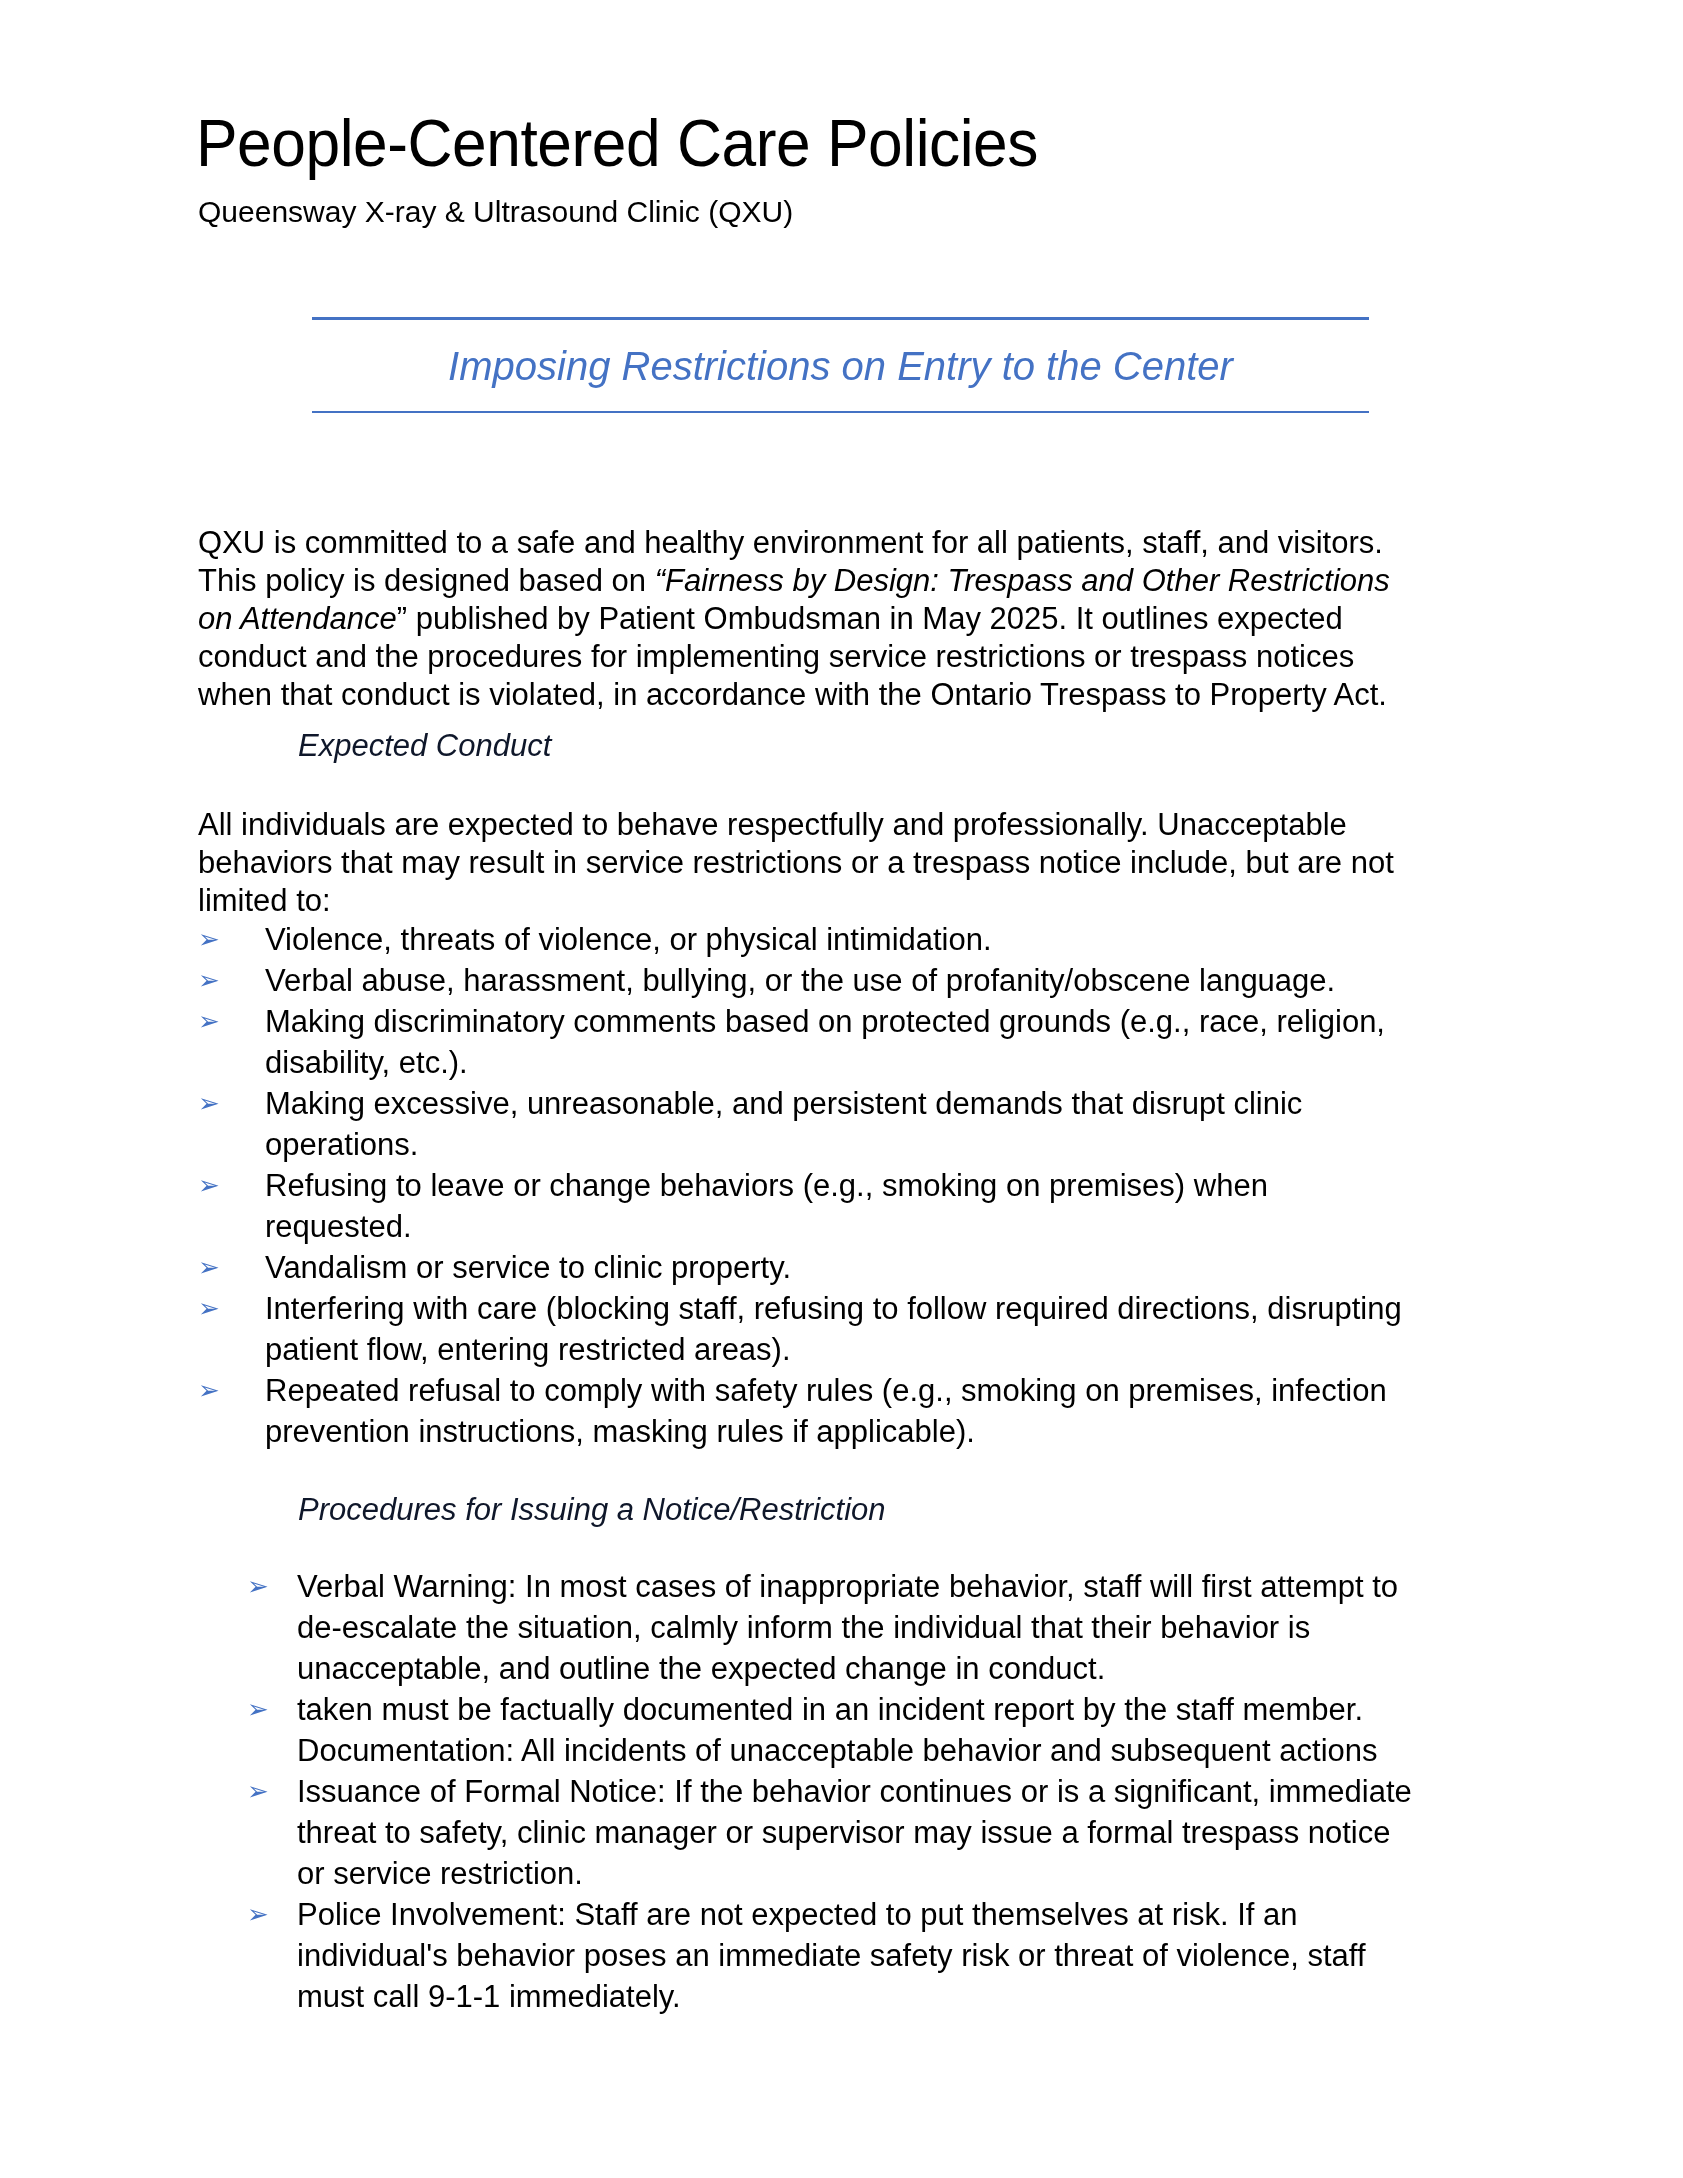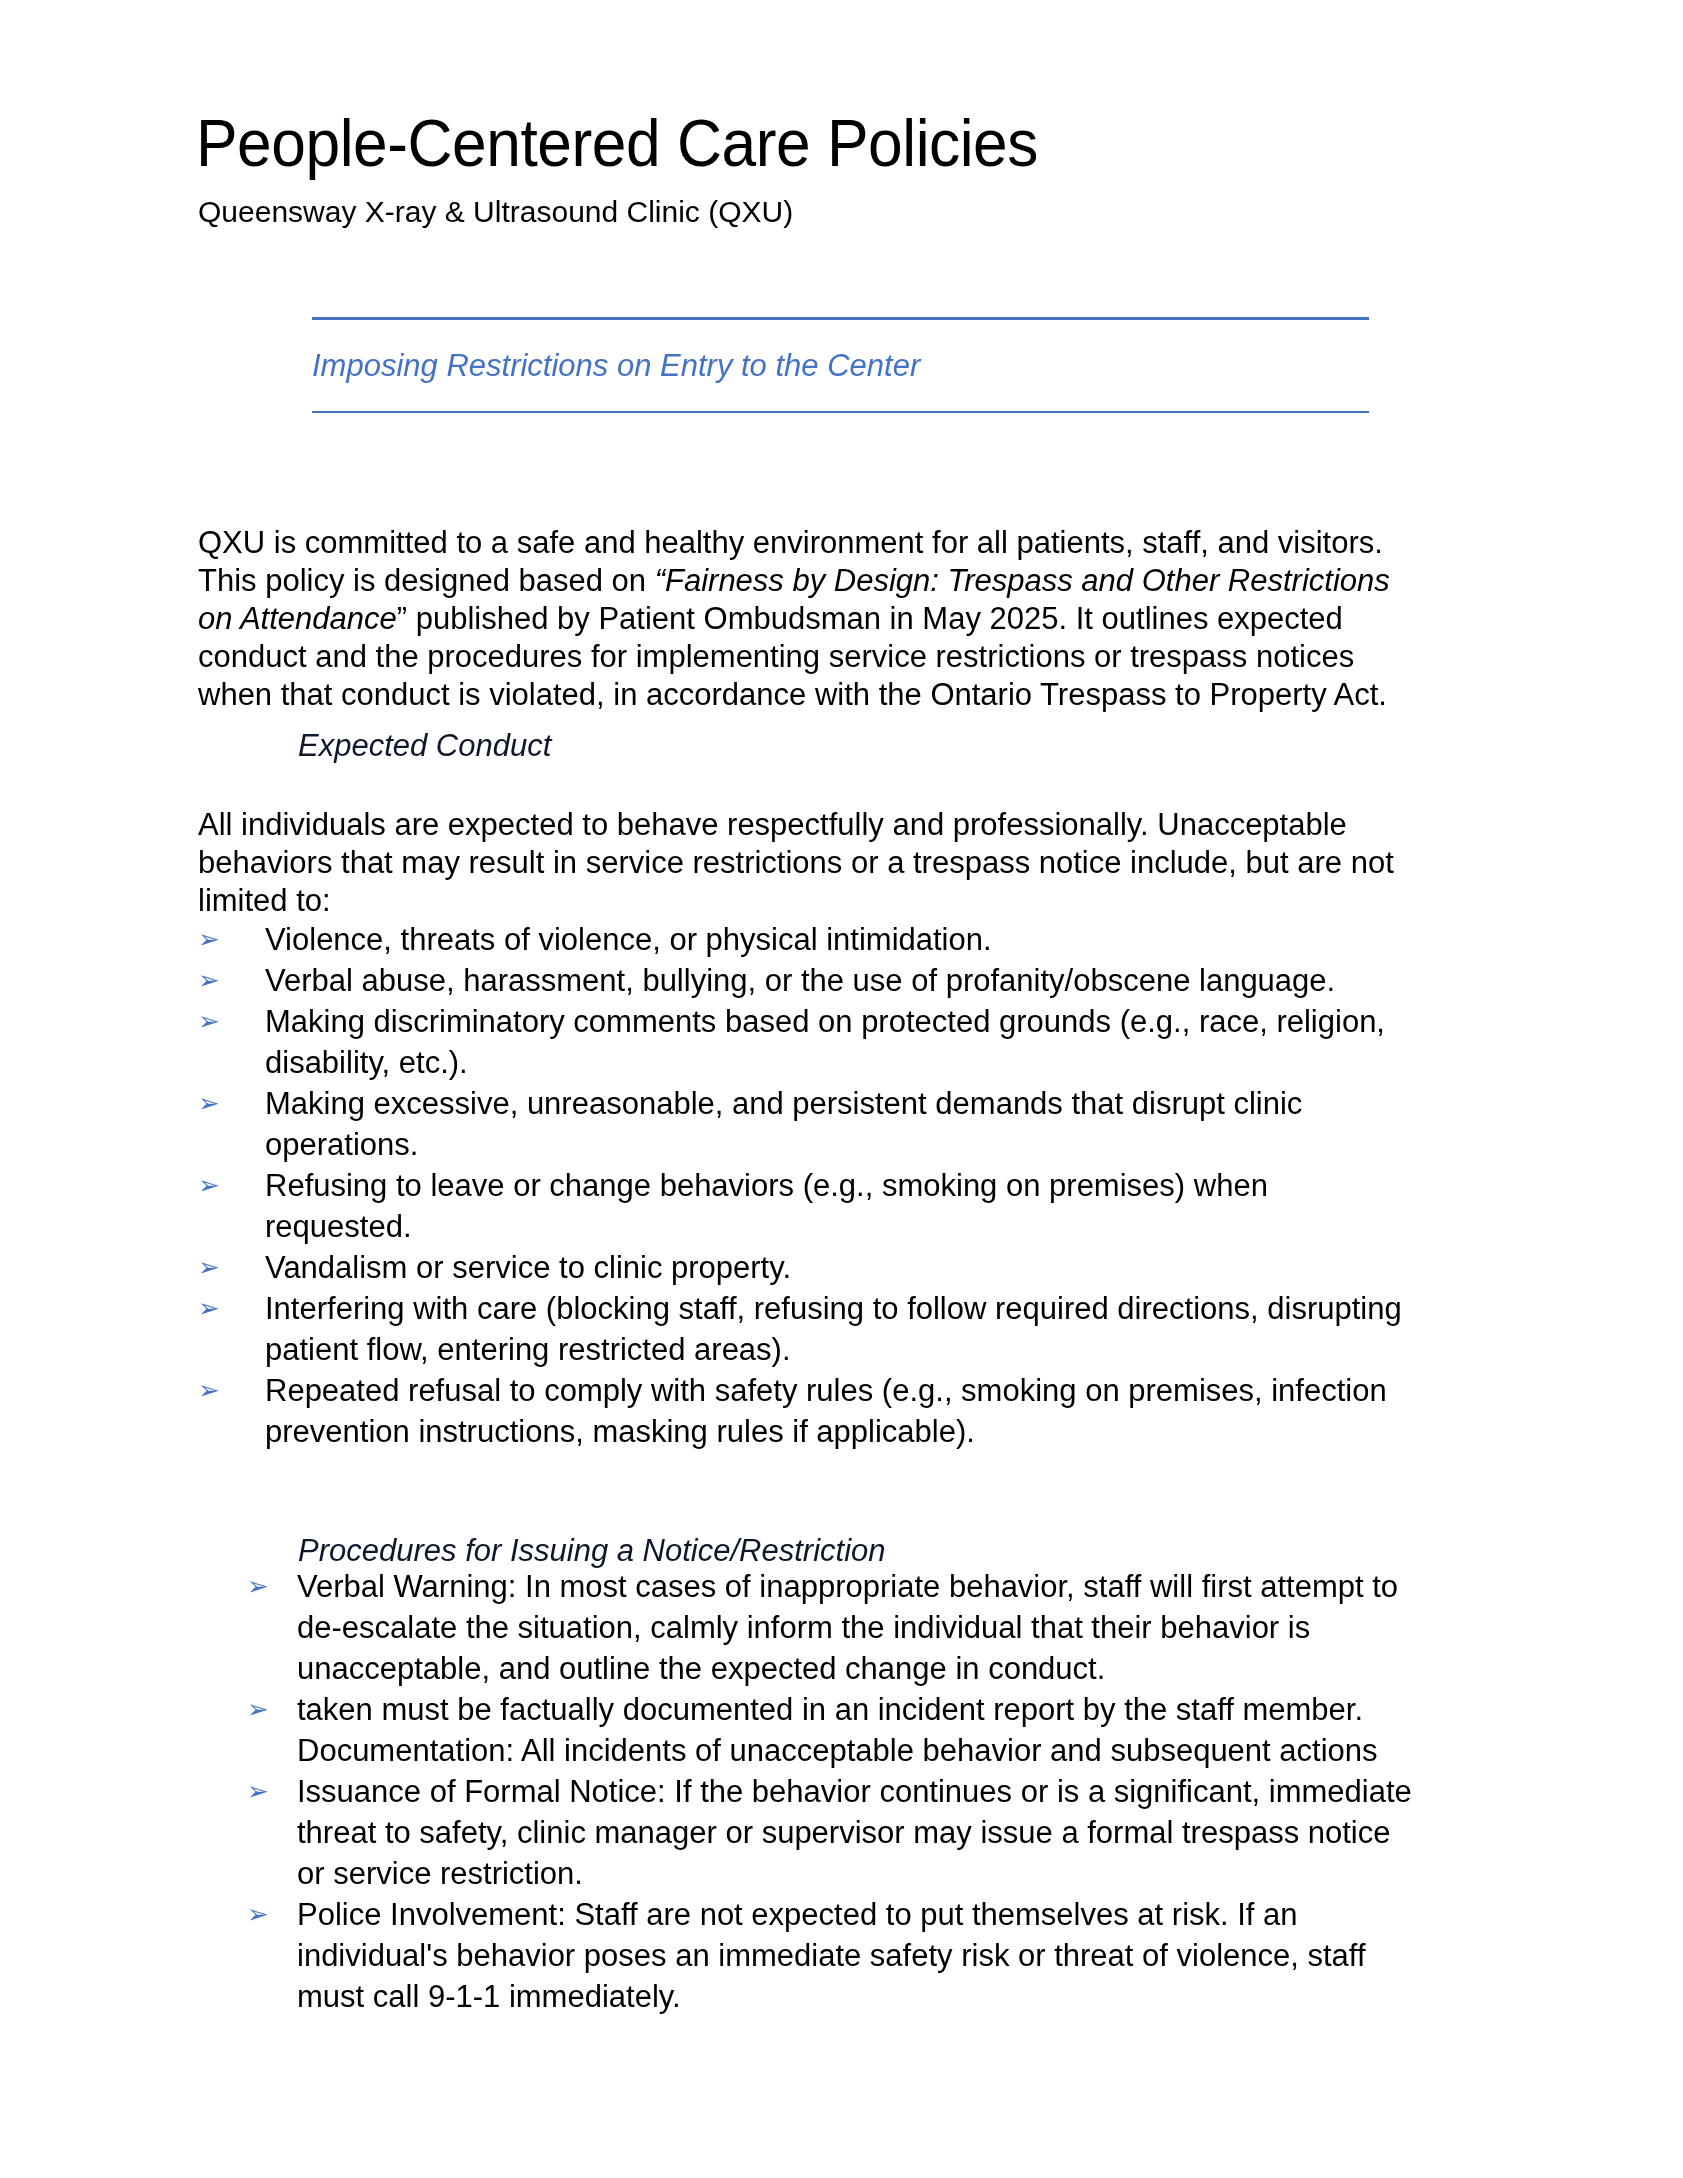--- a/index.html
+++ b/index.html
@@ -6,22 +6,22 @@
   body { width: 1683px; height: 2178px; position: relative; overflow: hidden;
          font-family: "Liberation Sans", "DejaVu Sans", sans-serif; color: #000; }
   .abs { position: absolute; white-space: nowrap; }
   .title { left: 196px; top: 103px; font-size: 67px; line-height: 79px;
            font-family: "Liberation Sans", sans-serif; font-weight: normal;
            transform-origin: left top; transform: scaleX(0.93); letter-spacing: -0.5px; }
   .subtitle { left: 198px; top: 194px; font-size: 30px; line-height: 36px; }
   .rule { position: absolute; left: 312px; width: 1057px; background: #4472c4; }
   .rule.top { top: 317px; height: 3px; }
   .rule.bottom { top: 411px; height: 2px; }
-  .section-title { left: 312px; width: 1057px; top: 347px; 
-                   font-size: 31px; line-height: 38px; font-style: italic; color: #4472c4; }
+  .section-title { left: 312px; width: 1057px; top: 347px; text-align: center;
+                   font-size: 40px; line-height: 38px; font-style: italic; color: #4472c4; }
   .para { position: absolute; left: 198px; width: 1297px; font-size: 31px; line-height: 38px; }
   .para .line { display: block; white-space: nowrap; }
   .para i { font-style: italic; }
   .subhead { position: absolute; font-size: 31px; line-height: 38px; font-style: italic; color: #0f172a; white-space: nowrap; }
   ul.list { position: absolute; margin: 0; padding: 0; list-style: none; font-size: 31px; line-height: 41px; }
   ul.list li { position: relative; }
   ul.list li .line { display: block; white-space: nowrap; }
   ul.list li .bullet { position: absolute; top: 0; color: #4472c4; font-size: 26px; line-height: 41px; }
   .list1 { left: 265px; top: 919px; }
   .list1 .bullet { left: -67px; }
@@ -87,21 +87,21 @@
     <span class="line">Interfering with care (blocking staff, refusing to follow required directions, disrupting</span>
     <span class="line">patient flow, entering restricted areas).</span>
   </li>
   <li>
     <span class="bullet">➢</span>
     <span class="line">Repeated refusal to comply with safety rules (e.g., smoking on premises, infection</span>
     <span class="line">prevention instructions, masking rules if applicable).</span>
   </li>
 </ul>
 
-<div class="subhead" style="left:298px; top:1491px;margin-top:41px;">Procedures for Issuing a Notice/Restriction</div>
+<div class="subhead" style="left:298px; top:1491px;">Procedures for Issuing a Notice/Restriction</div>
 
 <ul class="list list2">
   <li>
     <span class="bullet">➢</span>
     <span class="line">Verbal Warning: In most cases of inappropriate behavior, staff will first attempt to</span>
     <span class="line">de-escalate the situation, calmly inform the individual that their behavior is</span>
     <span class="line">unacceptable, and outline the expected change in conduct.</span>
   </li>
   <li>
     <span class="bullet">➢</span>

